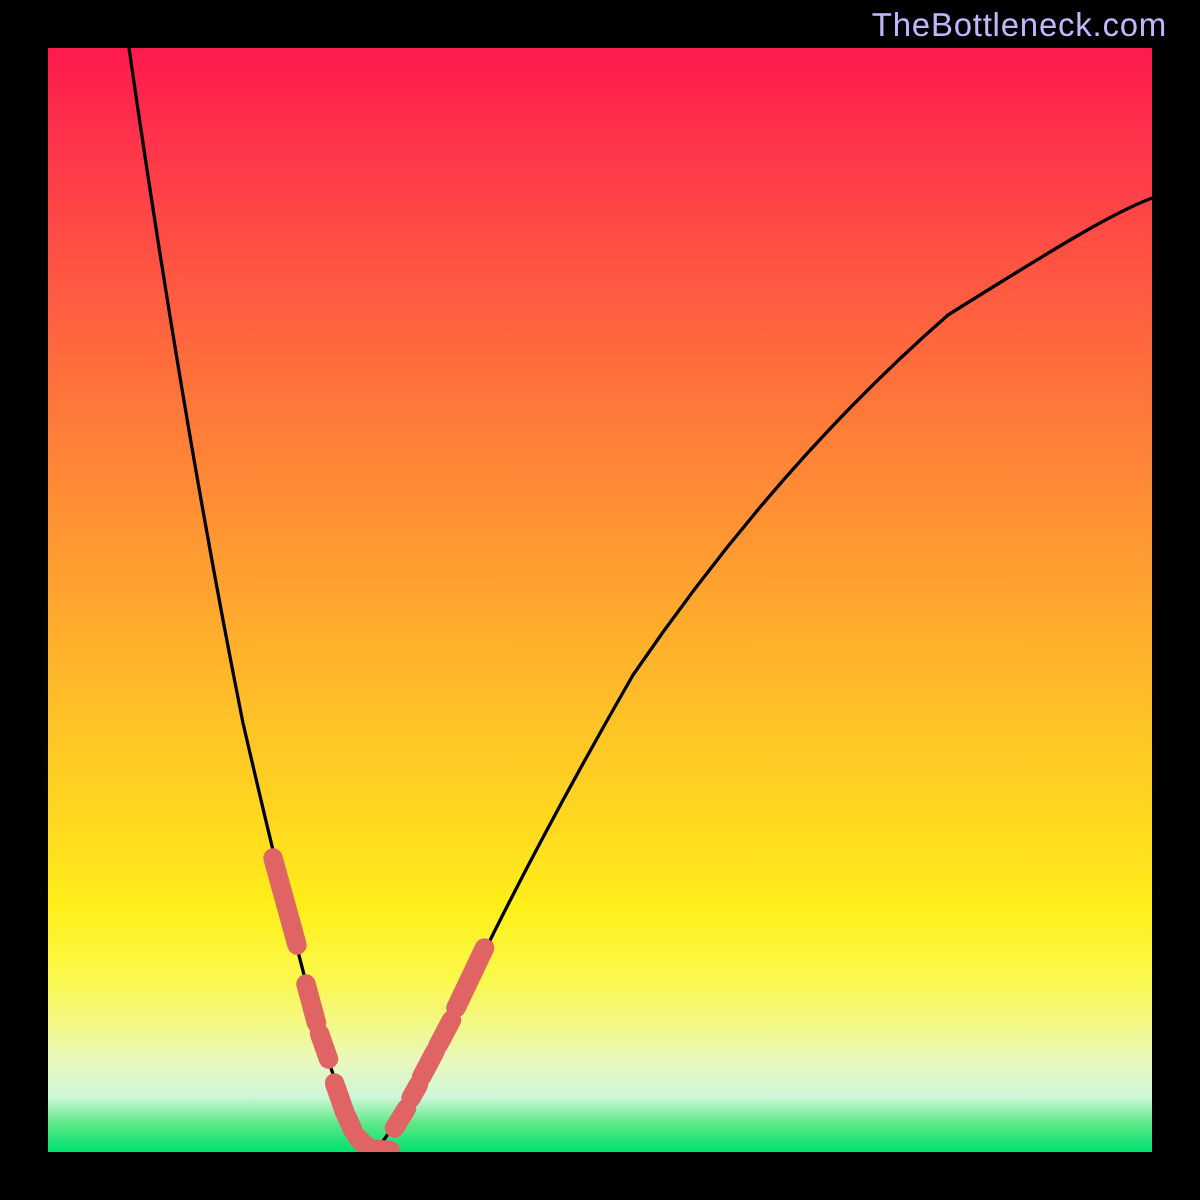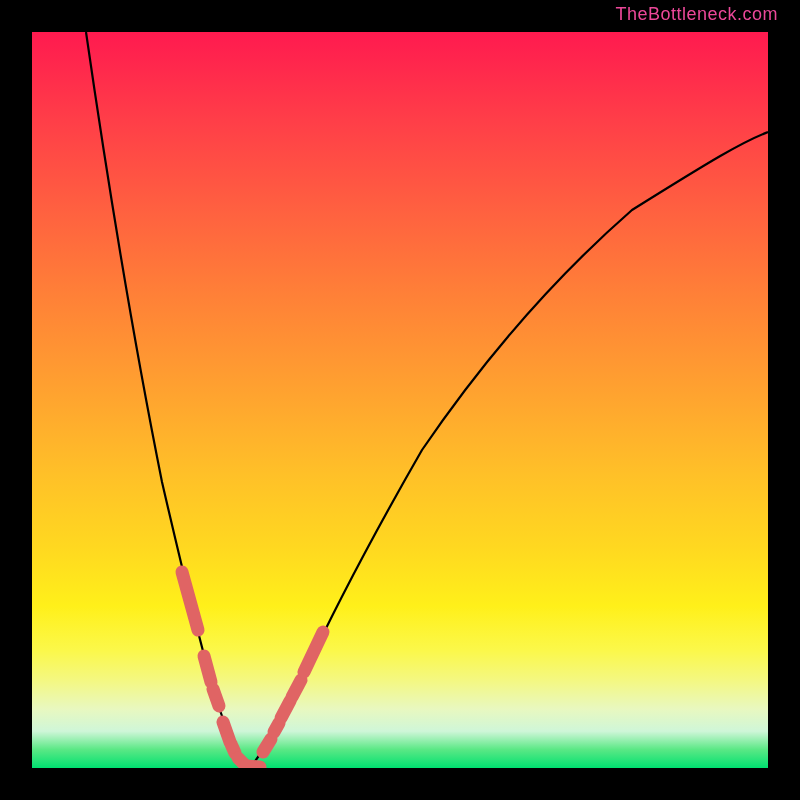--- a/index.html
+++ b/index.html
@@ -41,22 +41,22 @@
       #e8f8c0 92%,
       #cff6d8 95%,
       #5ae885 97.5%,
       #00e070 100%
     );
   }
   .watermark {
     position: absolute;
     top: 4px;
     right: 22px;
-    color: #ec4899;
-    font-size: 18px;
+    color: #c4b5fd;
+    font-size: 22px;
     letter-spacing: 0.5px;
     user-select: none;
   }
   svg.curves {
     position: absolute;
     top: 0;
     left: 0;
   }
 </style>
 </head>

